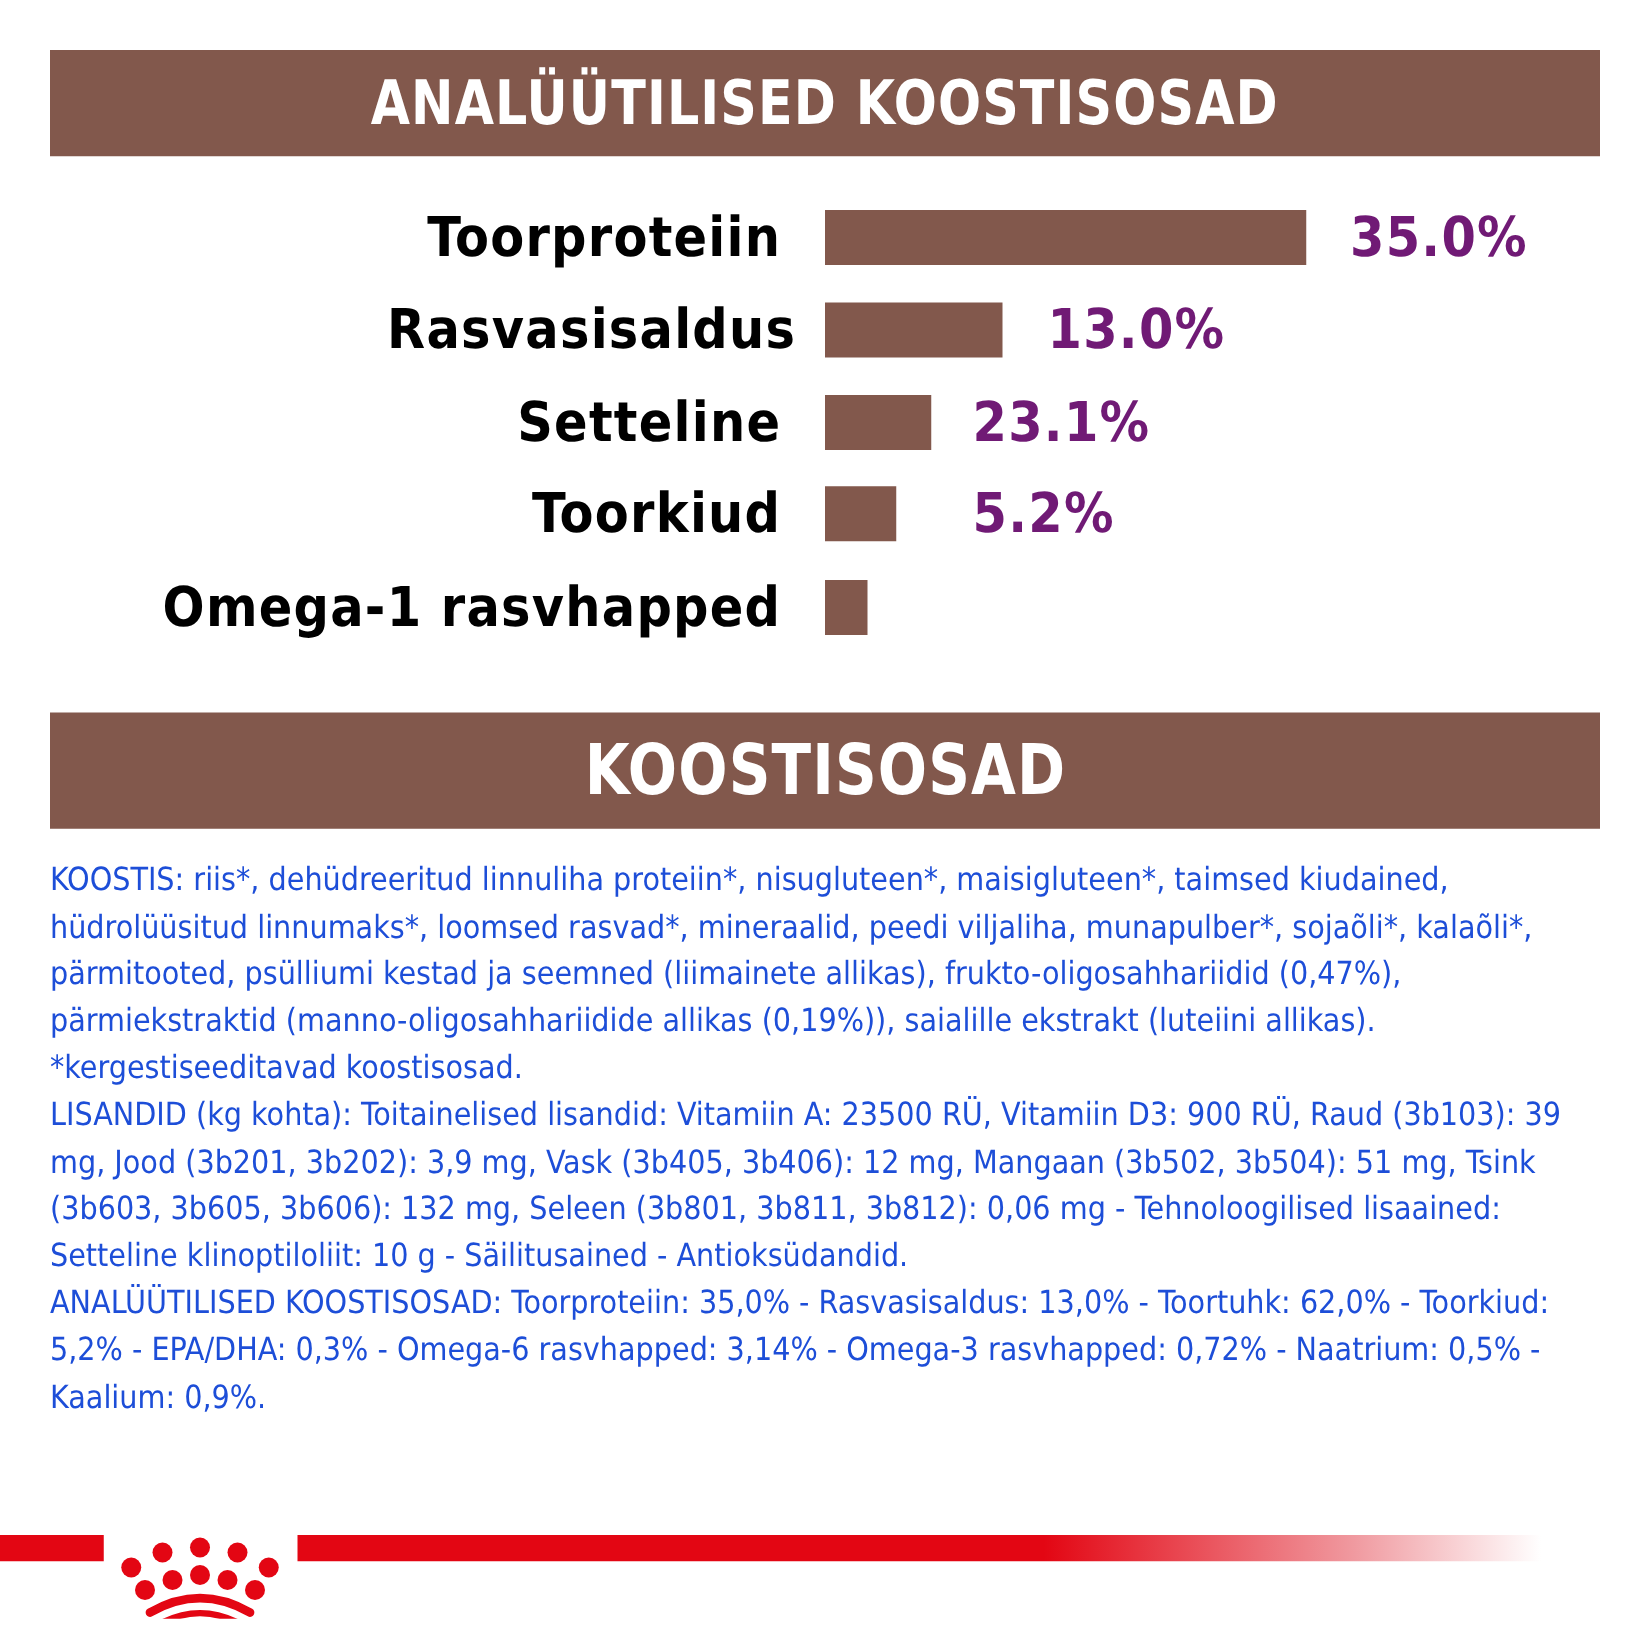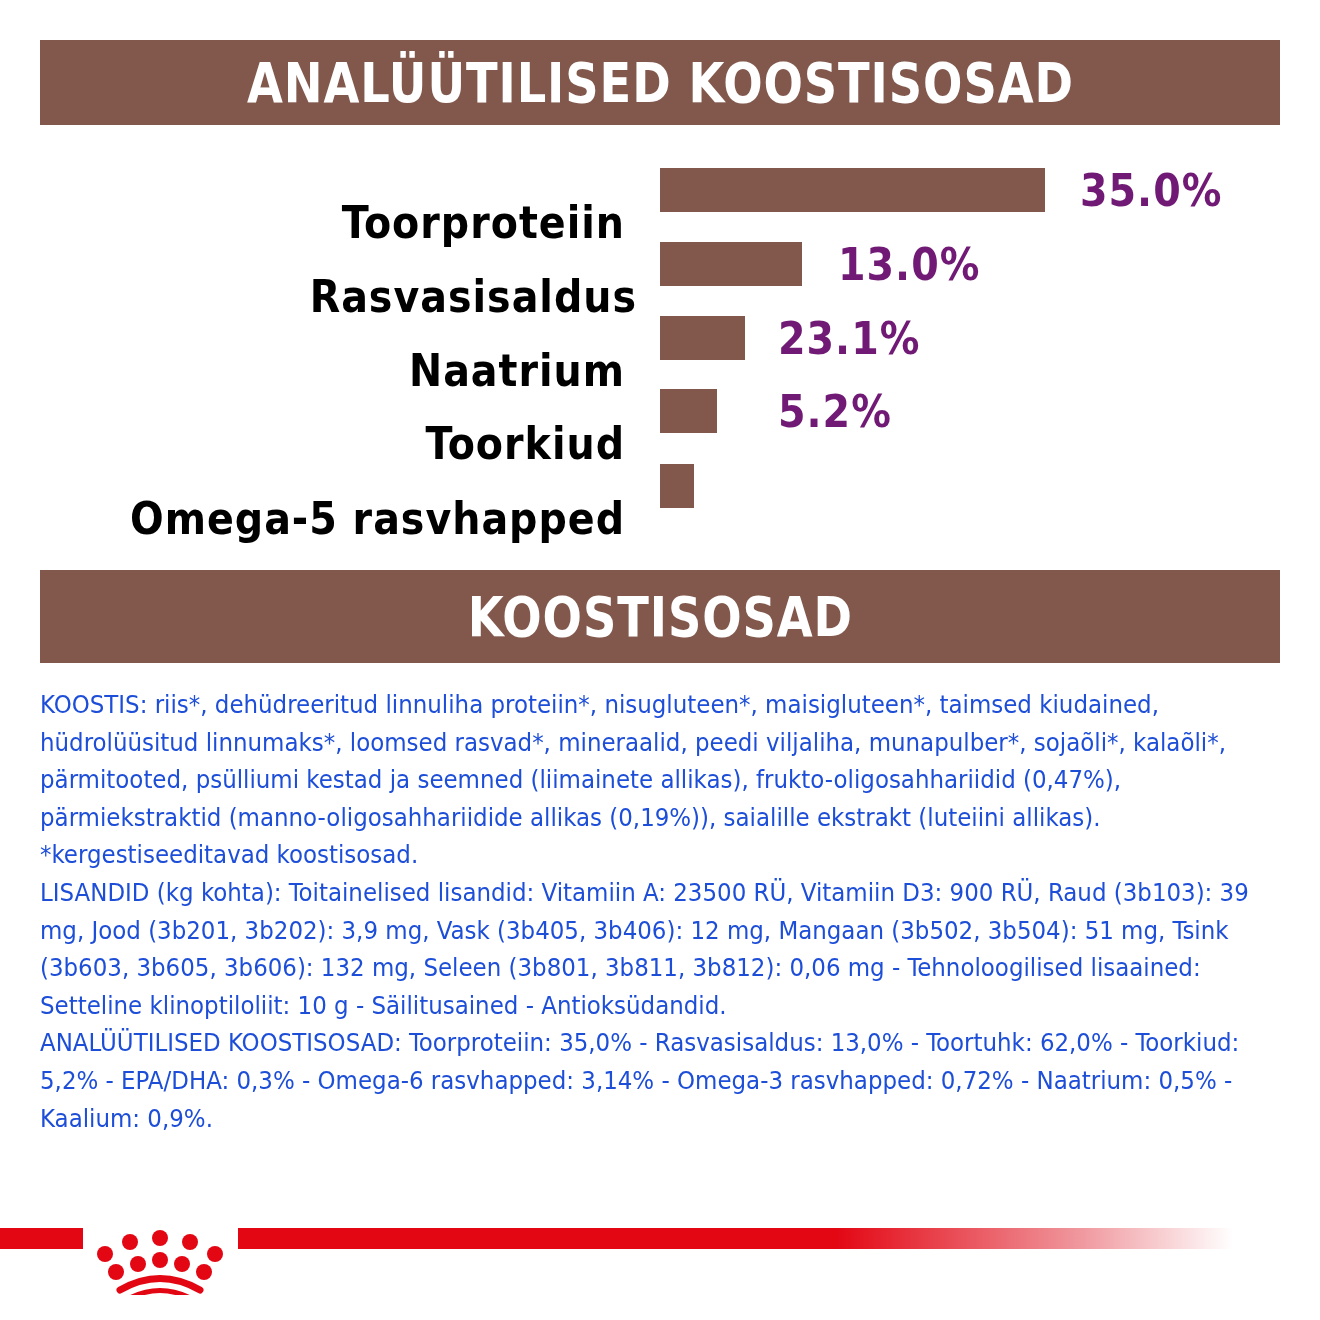--- a/index.html
+++ b/index.html
@@ -1,22 +1,22 @@
 <!DOCTYPE html>
 <html><head>
 <meta charset="utf-8">
 <style>
   html, body { margin:0; padding:0; background:#ffffff; }
   body { width:1320px; height:1320px; position:relative; overflow:hidden; font-family:"DejaVu Sans Condensed","DejaVu Sans", sans-serif; }
   .banner { position:absolute; left:40px; width:1240px; background:#82584c; color:#ffffff; display:flex; align-items:center; justify-content:center; font-weight:bold; letter-spacing:1px; }
-  .banner.b1 { top:40px; height:85px; font-size:56px; }
+  .banner.b1 { top:40px; height:85px; font-size:49px; }
   .banner.b2 { top:570px; height:93px; font-size:56px; }
   .banner span { display:inline-block; transform:scaleX(0.92); }
   .row { position:absolute; left:0; width:1320px; height:44px; }
-  .row .label { position:absolute; right:695px; top:50%; transform:translateY(-50%); font-size:44px; font-weight:bold; color:#000; white-space:nowrap; letter-spacing:1px;margin-top:32px; }
+  .row .label { position:absolute; right:695px; top:50%; transform:translateY(-50%); font-size:44px; font-weight:bold; color:#000; white-space:nowrap; letter-spacing:1px; }
   .row .bar { position:absolute; left:660px; top:0; height:44px; background:#82584c; }
   .row .val { position:absolute; top:50%; transform:translateY(-50%); font-size:44px; font-weight:bold; color:#701a75; white-space:nowrap; letter-spacing:1px; }
   .body-text { position:absolute; left:40px; top:686px; width:1245px; font-family:"DejaVu Sans Condensed","DejaVu Sans", sans-serif; font-size:25.5px; line-height:37.6px; color:#1d4ed8; }
   .body-text p { margin:0; }
   .footer-line-left { position:absolute; left:0; top:1228px; width:83px; height:21px; background:#e30613; }
   .footer-line-right { position:absolute; left:238px; top:1228px; width:995px; height:21px; background:linear-gradient(to right,#e30613 0%, #e30613 60%, #f09aa0 85%, rgba(255,255,255,1) 100%); }
   .crown { position:absolute; left:90px; top:1205px; width:140px; height:90px; }
 </style>
 </head>
 <body>
@@ -30,31 +30,31 @@
     <span class="label">Toorproteiin</span>
     <div class="bar" style="width:385px;"></div>
     <span class="val" style="left:1080px;">35.0%</span>
   </div>
   <div class="row" style="top:242px;padding-left:12px;">
     <span class="label">Rasvasisaldus</span>
     <div class="bar" style="width:142px;"></div>
     <span class="val" style="left:838px;">13.0%</span>
   </div>
   <div class="row" style="top:316px;">
-    <span class="label">Naatrium</span>
+    <span class="label">Setteline</span>
     <div class="bar" style="width:85px;"></div>
     <span class="val" style="left:778px;">23.1%</span>
   </div>
   <div class="row" style="top:389px;">
     <span class="label">Toorkiud</span>
     <div class="bar" style="width:57px;"></div>
     <span class="val" style="left:752px;margin-left:26px;">5.2%</span>
   </div>
   <div class="row" style="top:464px;">
-    <span class="label">Omega-5 rasvhapped</span>
+    <span class="label">Omega-1 rasvhapped</span>
     <div class="bar" style="width:34px;"></div>
   </div>
 </div>
 
 <div class="banner b2">
   <span>KOOSTISOSAD</span>
 </div>
 
 <div class="body-text">
   <p>KOOSTIS: riis*, dehüdreeritud linnuliha proteiin*, nisugluteen*, maisigluteen*, taimsed kiudained, hüdrolüüsitud linnumaks*, loomsed rasvad*, mineraalid, peedi viljaliha, munapulber*, sojaõli*, kalaõli*, pärmitooted, psülliumi kestad ja seemned (liimainete allikas), frukto-oligosahhariidid (0,47%), pärmiekstraktid (manno-oligosahhariidide allikas (0,19%)), saialille ekstrakt (luteiini allikas). *kergestiseeditavad koostisosad.</p>

